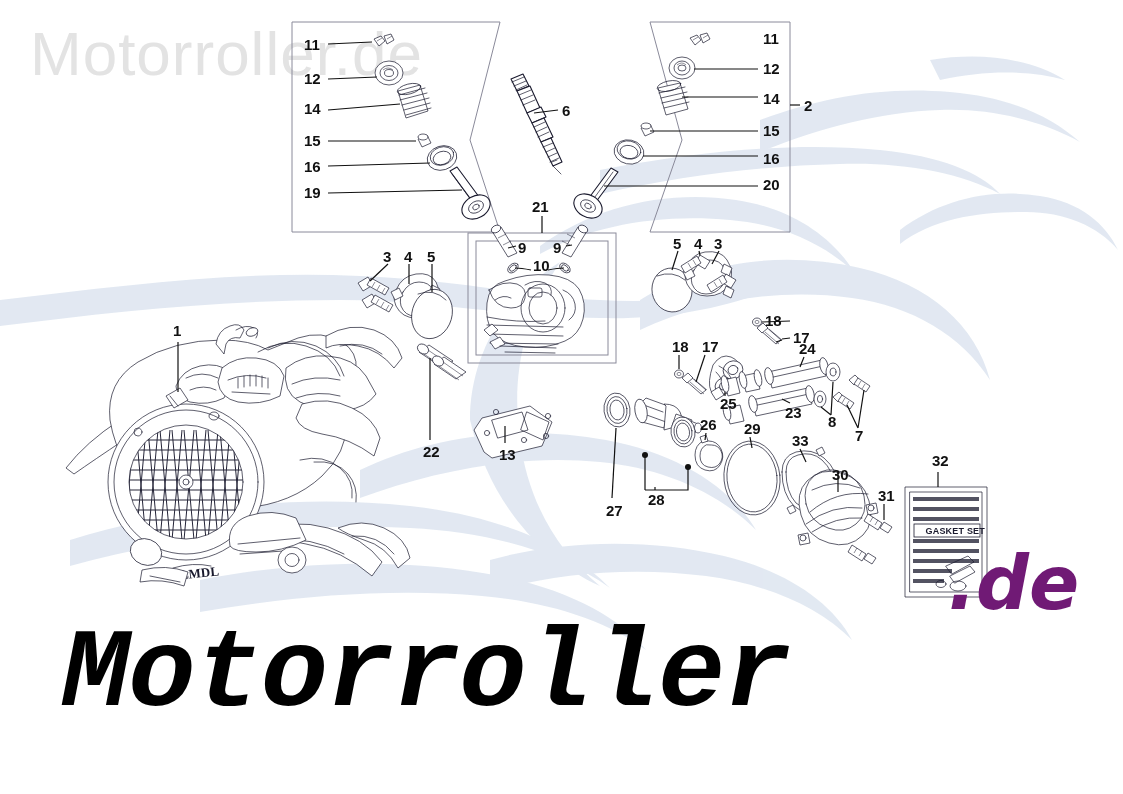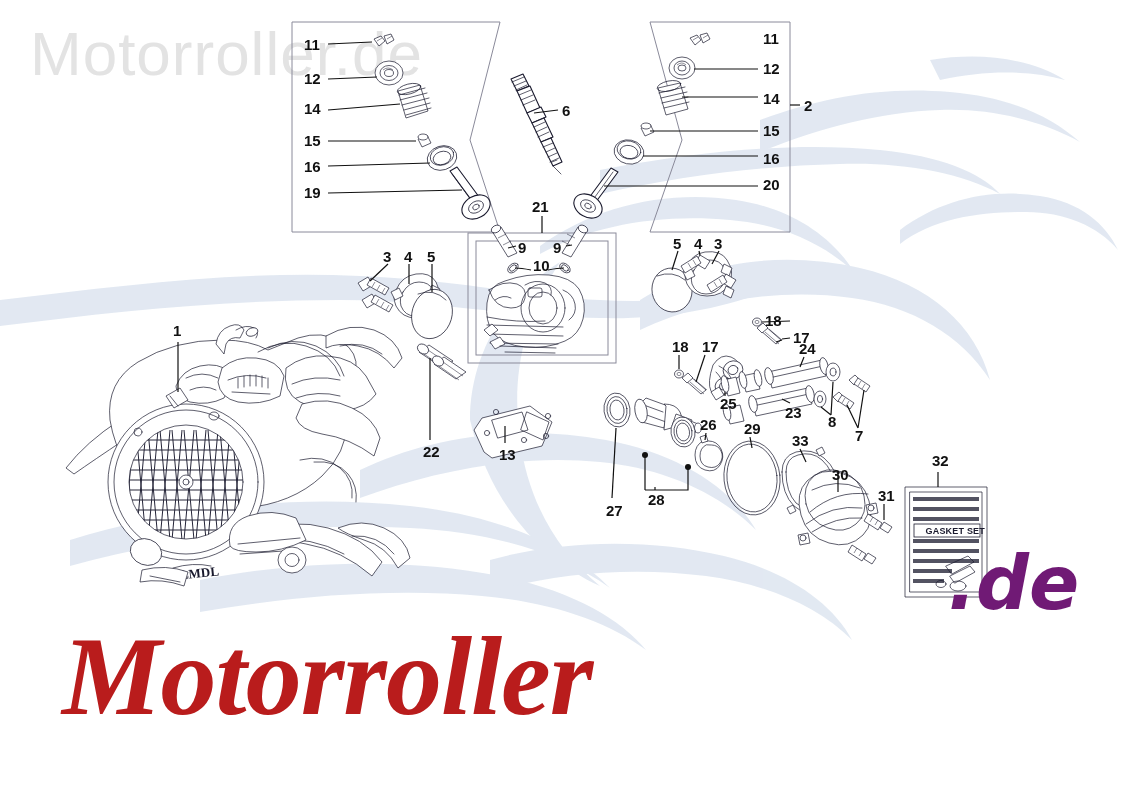--- a/index.html
+++ b/index.html
@@ -29,22 +29,22 @@
     color: #e3e3e3;
     font-family: Liberation Sans, sans-serif;
     font-weight: 400;
     letter-spacing: 1px;
     white-space: nowrap;
   }
   .wm-bottom {
     position: absolute;
     left: 62px; top: 612px;
     font-size: 112px;
-    color: #b91c1c;
-    font-family: Liberation Serif, serif;
+    color: #000000;
+    font-family: Liberation Mono, monospace;
     font-weight: 700;
     font-style: italic;
     letter-spacing: -1px;
     white-space: nowrap;
   }
   .wm-de {
     position: absolute;
     left: 948px; top: 540px;
     font-size: 74px;
     color: #701a75;

